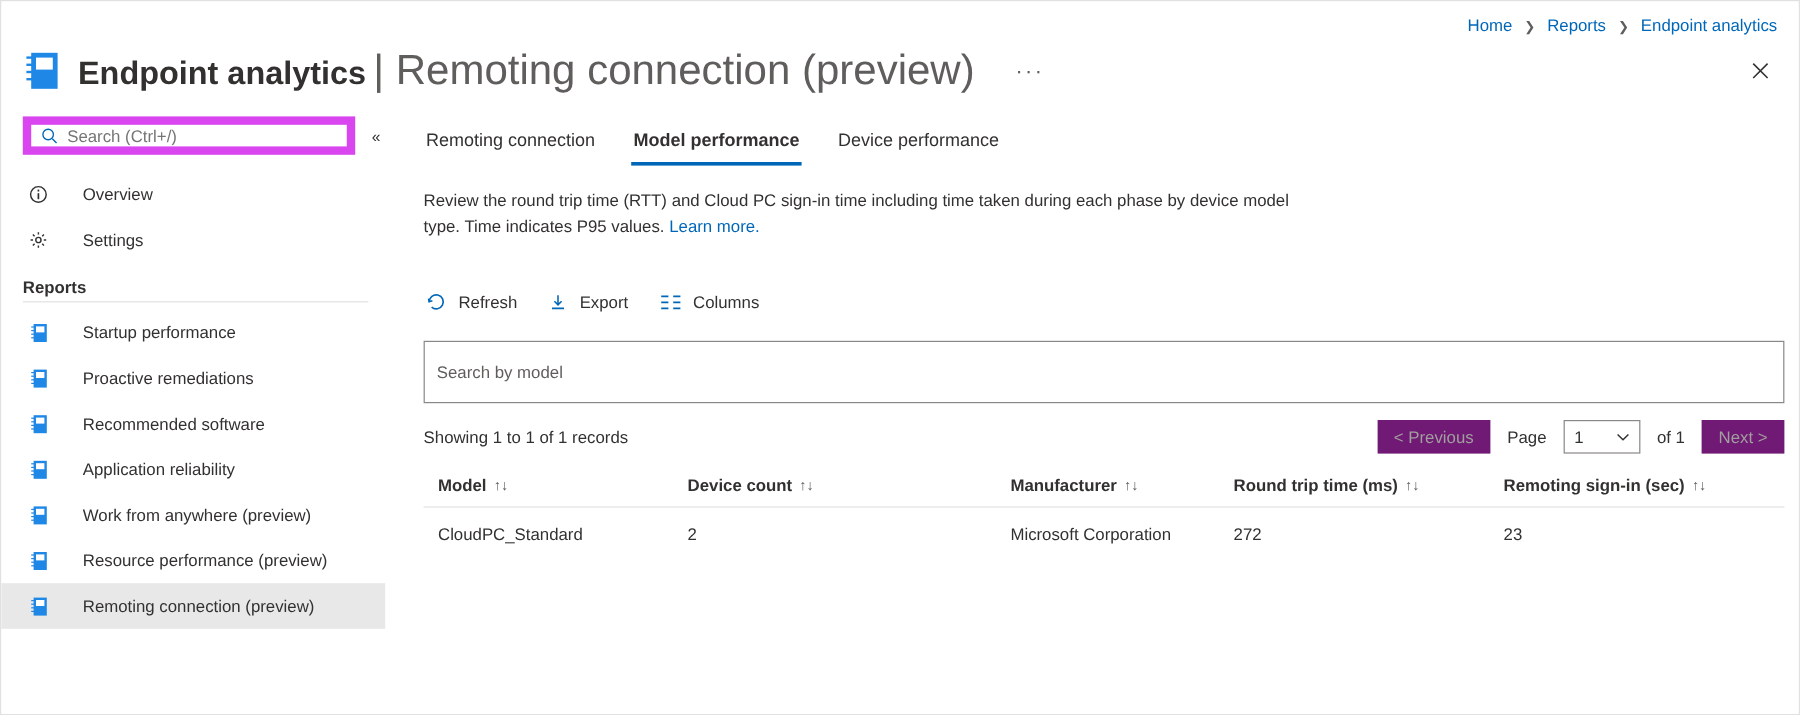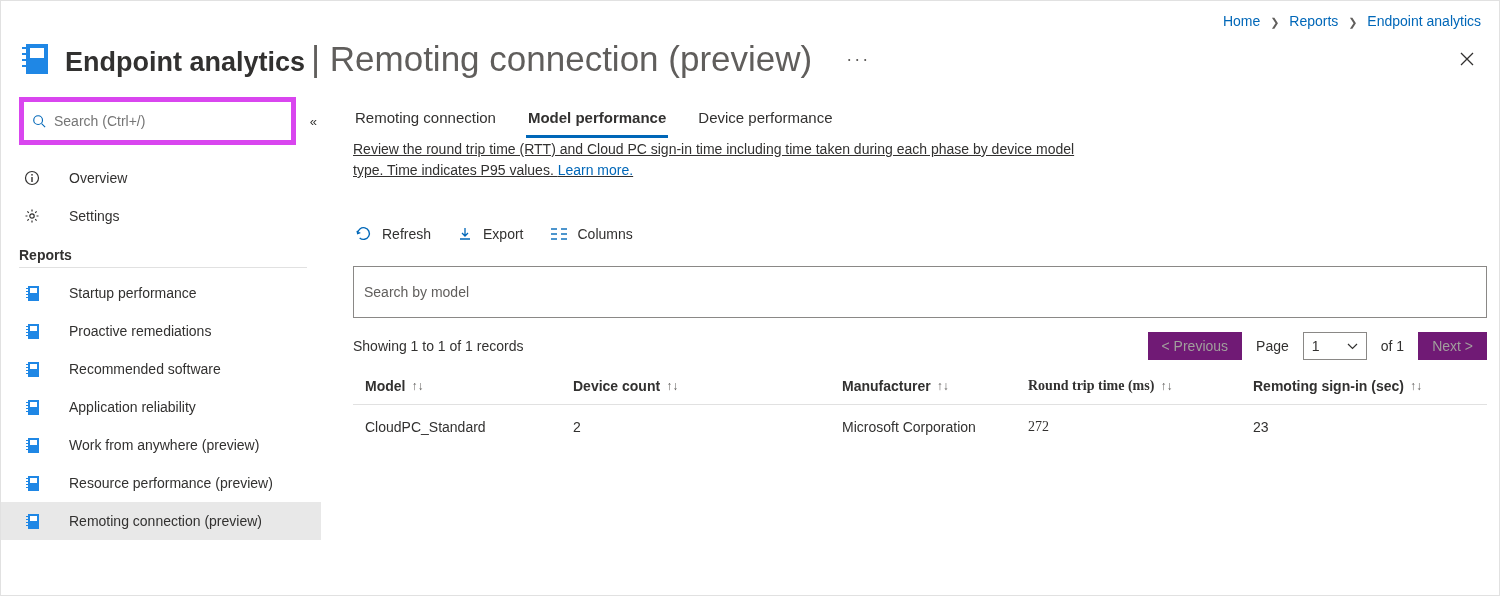--- a/index.html
+++ b/index.html
@@ -41,21 +41,21 @@
 
   
   .body { display:flex; height: calc(100% - 100px); }
   .sidebar { width: 320px; flex:0 0 320px; padding: 0 0 0 18px; }
   .content { flex:1; padding: 0 12px 0 32px; min-width:0; }
 
   
   .side-search-row { display:flex; align-items:center; gap:10px; margin-bottom:14px; }
   .side-search {
     flex:1; display:flex; align-items:center; gap:8px;
-    border:5px solid #d946ef; height:48px; padding:0 8px;
+    border:7px solid #d946ef; height:32px; padding:0 8px;
     color:#605e5c; background:#fff;
   }
   .side-search input {
     border:none; outline:none; width:100%; font-size:14px; color:#323130;
     background:transparent;
   }
   .collapse-btn { cursor:pointer; color:#323130; font-size:13px; padding:4px; }
 
   
   .nav-item {
@@ -80,21 +80,21 @@
     padding: 6px 2px 12px 2px; cursor:pointer; font-size:15px; color:#323130;
     position:relative;
   }
   .tab.active { font-weight:600; }
   .tab.active::after {
     content:""; position:absolute; left:0; right:0; bottom:0;
     height:3px; background:#0067b8;
   }
 
   
-  .desc { max-width: 740px; line-height:1.5; color:#323130;text-decoration:underline; }
+  .desc { margin-top:18px; max-width: 740px; line-height:1.5; color:#323130; }
   .desc a { color:#0067b8; }
 
   
   .toolbar { display:flex; gap:22px; margin-top:40px; align-items:center; }
   .tbtn { display:flex; align-items:center; gap:10px; cursor:pointer; color:#323130; padding:4px 2px;text-align:right; }
   .tbtn .ticon { color:#0067b8; display:flex; }
 
   
   .filter-wrap { margin-top:20px; }
   .filter-input {
@@ -122,21 +122,21 @@
   .table { margin-top:18px; width:100%; }
   .thead { display:flex; border-bottom:1px solid #e1e1e1; padding-bottom:10px; }
   .th { font-weight:600; font-size:14px; display:flex; align-items:center; gap:6px; padding-right:12px; }
   .sort-icon { color:#605e5c; font-size:12px; }
   .trow { display:flex; padding:14px 0; }
   .td { font-size:14px; padding-right:12px; }
 
   .c-model   { width:220px; flex:0 0 220px; padding-left:12px;}
   .c-count   { width:230px; flex:0 0 230px; }
   .c-mfr     { width:225px; flex:0 0 225px;padding-left:39px; }
-  .c-rtt     { width:225px; flex:0 0 225px;font-family:Liberation Serif, serif; }
+  .c-rtt     { width:225px; flex:0 0 225px; }
   .c-signin  { flex:1; }
 
   svg { display:block; }
 </style>
 </head>
 <body>
 
 <div class="breadcrumb">
   <a>Home</a>
   <span class="sep">❯</span>

